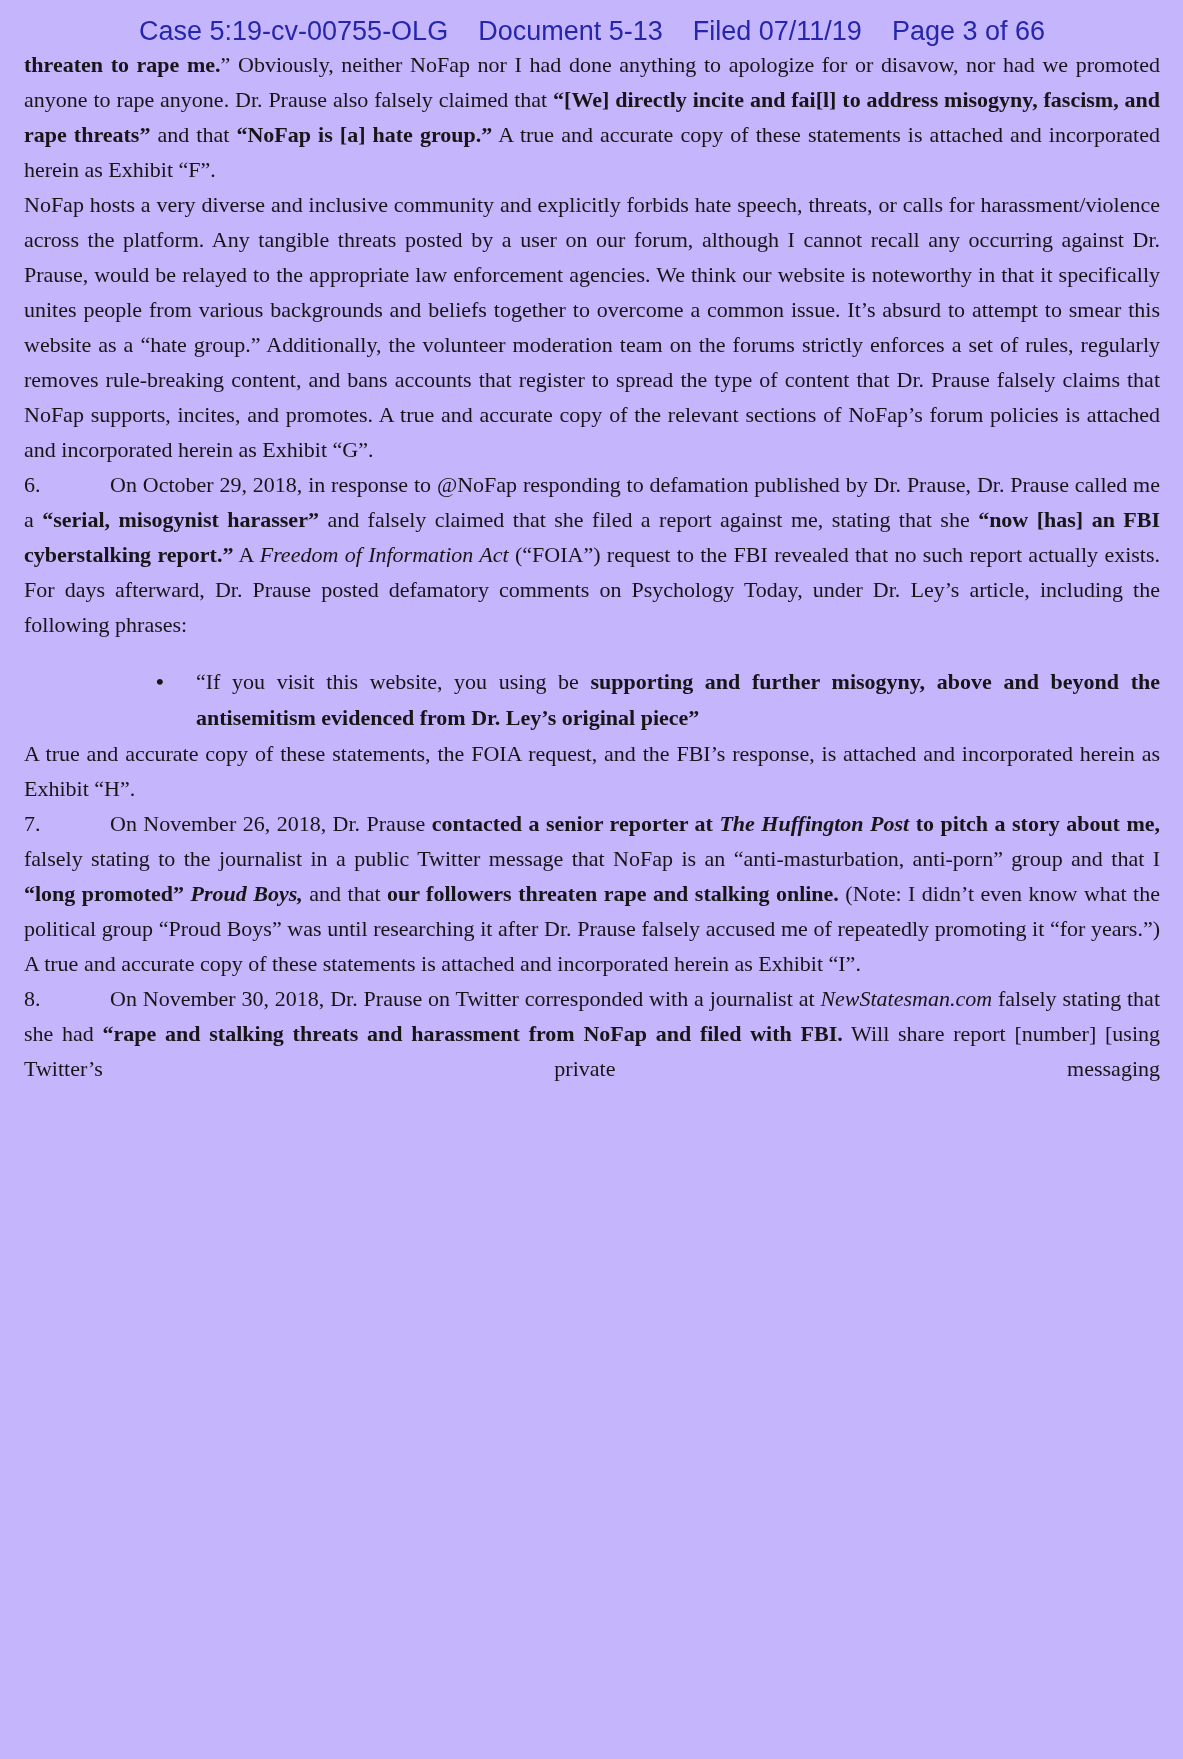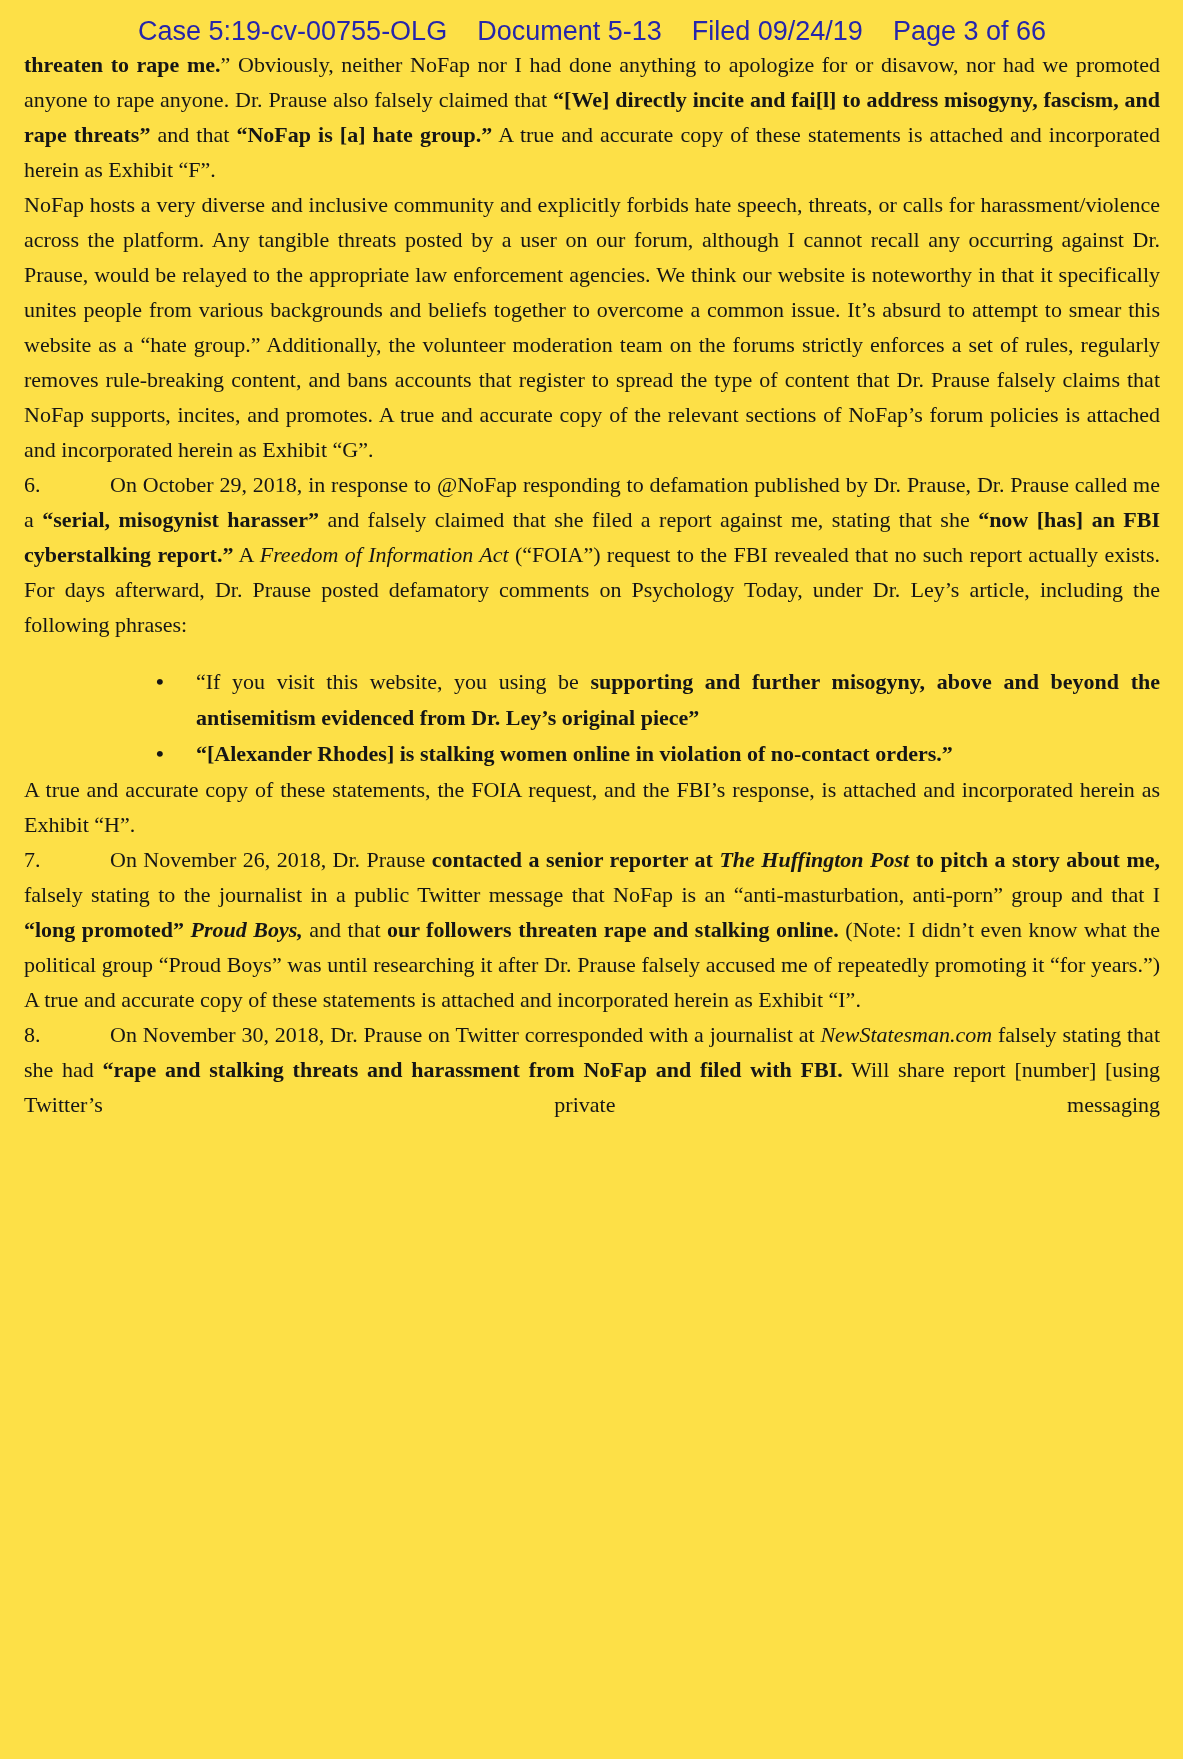--- a/index.html
+++ b/index.html
@@ -1,21 +1,21 @@
 <!DOCTYPE html>
 <html><head>
 <meta charset="utf-8">
 <style>
   html, body { margin: 0; padding: 0; background: #e8e8e8; }
   .page {
     position: relative;
     width: 1183px;
     height: 1759px;
     margin: 0 auto;
-    background: #fde047;
+    background: #c4b5fd;
     overflow: hidden;
     box-sizing: border-box;
     padding: 0 23px 0 24px;
   }
   .case-header {
     padding-top: 15px;
     display: flex;
     justify-content: center;
     gap: 30px;
     font-family: "Liberation Sans", sans-serif;
@@ -60,35 +60,34 @@
   .seg-bi { font-weight: bold; font-style: italic; }
 </style>
 </head>
 <body>
 
 <div class="page">
 
   <div class="case-header">
     <span>Case 5:19-cv-00755-OLG</span>
     <span>Document 5-13</span>
-    <span>Filed 09/24/19</span>
+    <span>Filed 07/11/19</span>
     <span>Page 3 of 66</span>
   </div>
 
   <div class="doc-body">
 
     <p class="para-1"><span class="seg-b">threaten to rape me.</span><span class="seg-r">” Obviously, neither NoFap nor I had done anything to apologize for or disavow, nor had we promoted anyone to rape anyone. Dr. Prause also falsely claimed that </span><span class="seg-b">“[We] directly incite and fai[l] to address misogyny, fascism, and rape threats”</span><span class="seg-r"> and that </span><span class="seg-b">“NoFap is [a] hate group.”</span><span class="seg-r"> A true and accurate copy of these statements is attached and incorporated herein as Exhibit “F”.</span></p>
 
     <p class="para-2"><span class="seg-r">NoFap hosts a very diverse and inclusive community and explicitly forbids hate speech, threats, or calls for harassment/violence across the platform. Any tangible threats posted by a user on our forum, although I cannot recall any occurring against Dr. Prause, would be relayed to the appropriate law enforcement agencies. We think our website is noteworthy in that it specifically unites people from various backgrounds and beliefs together to overcome a common issue. It’s absurd to attempt to smear this website as a “hate group.” Additionally, the volunteer moderation team on the forums strictly enforces a set of rules, regularly removes rule-breaking content, and bans accounts that register to spread the type of content that Dr. Prause falsely claims that NoFap supports, incites, and promotes. A true and accurate copy of the relevant sections of NoFap’s forum policies is attached and incorporated herein as Exhibit “G”.</span></p>
 
     <p class="para-6"><span class="pnum">6.</span><span><span class="seg-r">On October 29, 2018, in response to @NoFap responding to defamation published by Dr. Prause, Dr. Prause called me a </span><span class="seg-b">“serial, misogynist harasser”</span><span class="seg-r"> and falsely claimed that she filed a report against me, stating that she </span><span class="seg-b">“now [has] an FBI cyberstalking report.”</span><span class="seg-r"> A </span><span class="seg-i">Freedom of Information Act</span><span class="seg-r"> (“FOIA”) request to the FBI revealed that no such report actually exists. For days afterward, Dr. Prause posted defamatory comments on Psychology Today, under Dr. Ley’s article, including the following phrases:</span></span></p>
 
     <ul class="quote-bullets">
       <li><span class="seg-r">“If you visit this website, you using be </span><span class="seg-b">supporting and further misogyny, above and beyond the antisemitism evidenced from Dr. Ley’s original piece”</span></li>
-      <li><span class="seg-b">“[Alexander Rhodes] is stalking women online in violation of no-contact orders.”</span></li>
     </ul>
 
     <p class="para-h"><span class="seg-r">A true and accurate copy of these statements, the FOIA request, and the FBI’s response, is attached and incorporated herein as Exhibit “H”.</span></p>
 
     <p class="para-7"><span class="pnum">7.</span><span><span class="seg-r">On November 26, 2018, Dr. Prause </span><span class="seg-b">contacted a senior reporter at </span><span class="seg-bi">The Huffington Post</span><span class="seg-b"> to pitch a story about me,</span><span class="seg-r"> falsely stating to the journalist in a public Twitter message that NoFap is an “anti-masturbation, anti-porn” group and that I </span><span class="seg-b">“long promoted” </span><span class="seg-bi">Proud Boys,</span><span class="seg-r"> and that </span><span class="seg-b">our followers threaten rape and stalking online.</span><span class="seg-r"> (Note: I didn’t even know what the political group “Proud Boys” was until researching it after Dr. Prause falsely accused me of repeatedly promoting it “for years.”) A true and accurate copy of these statements is attached and incorporated herein as Exhibit “I”.</span></span></p>
 
     <p class="para-8 justify-last"><span class="pnum">8.</span><span><span class="seg-r">On November 30, 2018, Dr. Prause on Twitter corresponded with a journalist at </span><span class="seg-i">NewStatesman.com</span><span class="seg-r"> falsely stating that she had </span><span class="seg-b">“rape and stalking threats and harassment from NoFap and filed with FBI.</span><span class="seg-r"> Will share report [number] [using Twitter’s private messaging</span></span></p>
 
   </div>
 </div>

